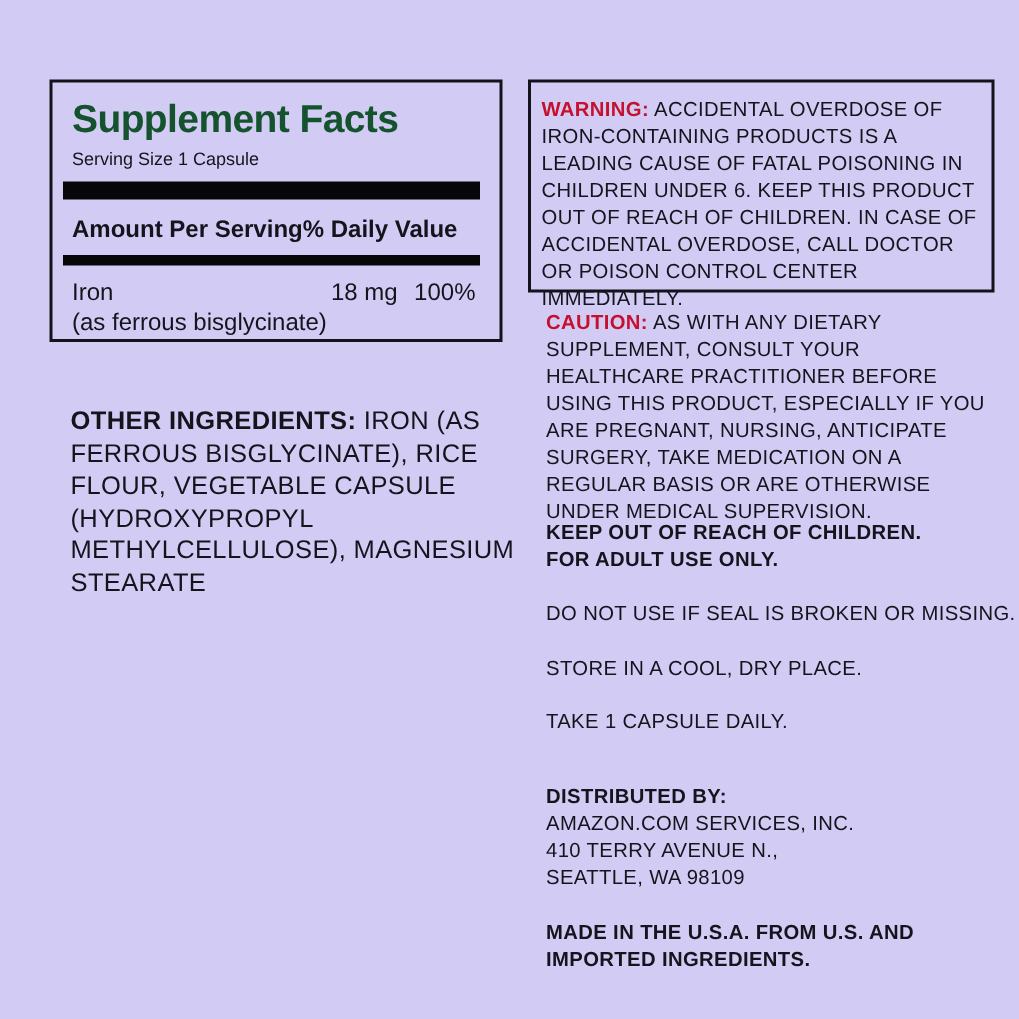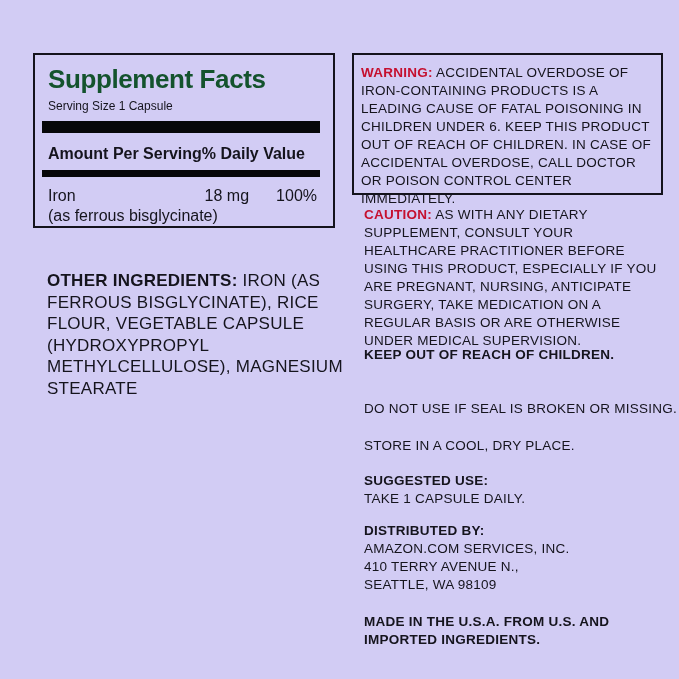--- a/index.html
+++ b/index.html
@@ -33,21 +33,21 @@
   .facts-header{
     position:absolute;left:13px;right:16px;top:90px;
     display:flex;
     font-size:16px;font-weight:bold;line-height:18px;
   }
   .facts-row{
     position:absolute;left:13px;right:16px;top:131px;
     display:flex;justify-content:space-between;
     font-size:16px;line-height:19px;
   }
-  .facts-row .amounts{display:flex;gap:27px;margin-left:28px;}
+  .facts-row .amounts{display:flex;gap:11px;margin-left:28px;}
   .facts-subrow{
     position:absolute;left:13px;top:151px;
     font-size:16px;line-height:19px;white-space:nowrap;
   }
   
   .caps-par{font-size:13.5px;line-height:18px;letter-spacing:0.25px;}
   .bold{font-weight:bold;}
   .red{color:#c5102f;font-weight:bold;}
   .other-ingredients{
     left:47px;top:270px;width:304px;
@@ -95,28 +95,28 @@
 <div class="abs warning-box caps-par">
   <span class="red">WARNING:</span><span> ACCIDENTAL OVERDOSE OF IRON-CONTAINING PRODUCTS IS A LEADING CAUSE OF FATAL POISONING IN CHILDREN UNDER 6. KEEP THIS PRODUCT OUT OF REACH OF CHILDREN. IN CASE OF ACCIDENTAL OVERDOSE, CALL DOCTOR OR POISON CONTROL CENTER IMMEDIATELY.</span>
 </div>
 
 <div class="abs caution caps-par">
   <span class="red">CAUTION:</span><span> AS WITH ANY DIETARY SUPPLEMENT, CONSULT YOUR HEALTHCARE PRACTITIONER BEFORE USING THIS PRODUCT, ESPECIALLY IF YOU ARE PREGNANT, NURSING, ANTICIPATE SURGERY, TAKE MEDICATION ON A REGULAR BASIS OR ARE OTHERWISE UNDER MEDICAL SUPERVISION.</span>
 </div>
 
 <div class="abs keep-out caps-par bold">
   <div>KEEP OUT OF REACH OF CHILDREN.</div>
+  <div>FOR ADULT USE ONLY.</div>
 </div>
 
 <div class="abs seal caps-par">DO NOT USE IF SEAL IS BROKEN OR MISSING.</div>
 
 <div class="abs store caps-par">STORE IN A COOL, DRY PLACE.</div>
 
 <div class="abs suggested caps-par">
-  <div class="bold">SUGGESTED USE:</div>
   <div>TAKE 1 CAPSULE DAILY.</div>
 </div>
 
 <div class="abs distributed caps-par">
   <div class="bold">DISTRIBUTED BY:</div>
   <div>AMAZON.COM SERVICES, INC.</div>
   <div>410 TERRY AVENUE N.,</div>
   <div>SEATTLE, WA 98109</div>
 </div>
 

